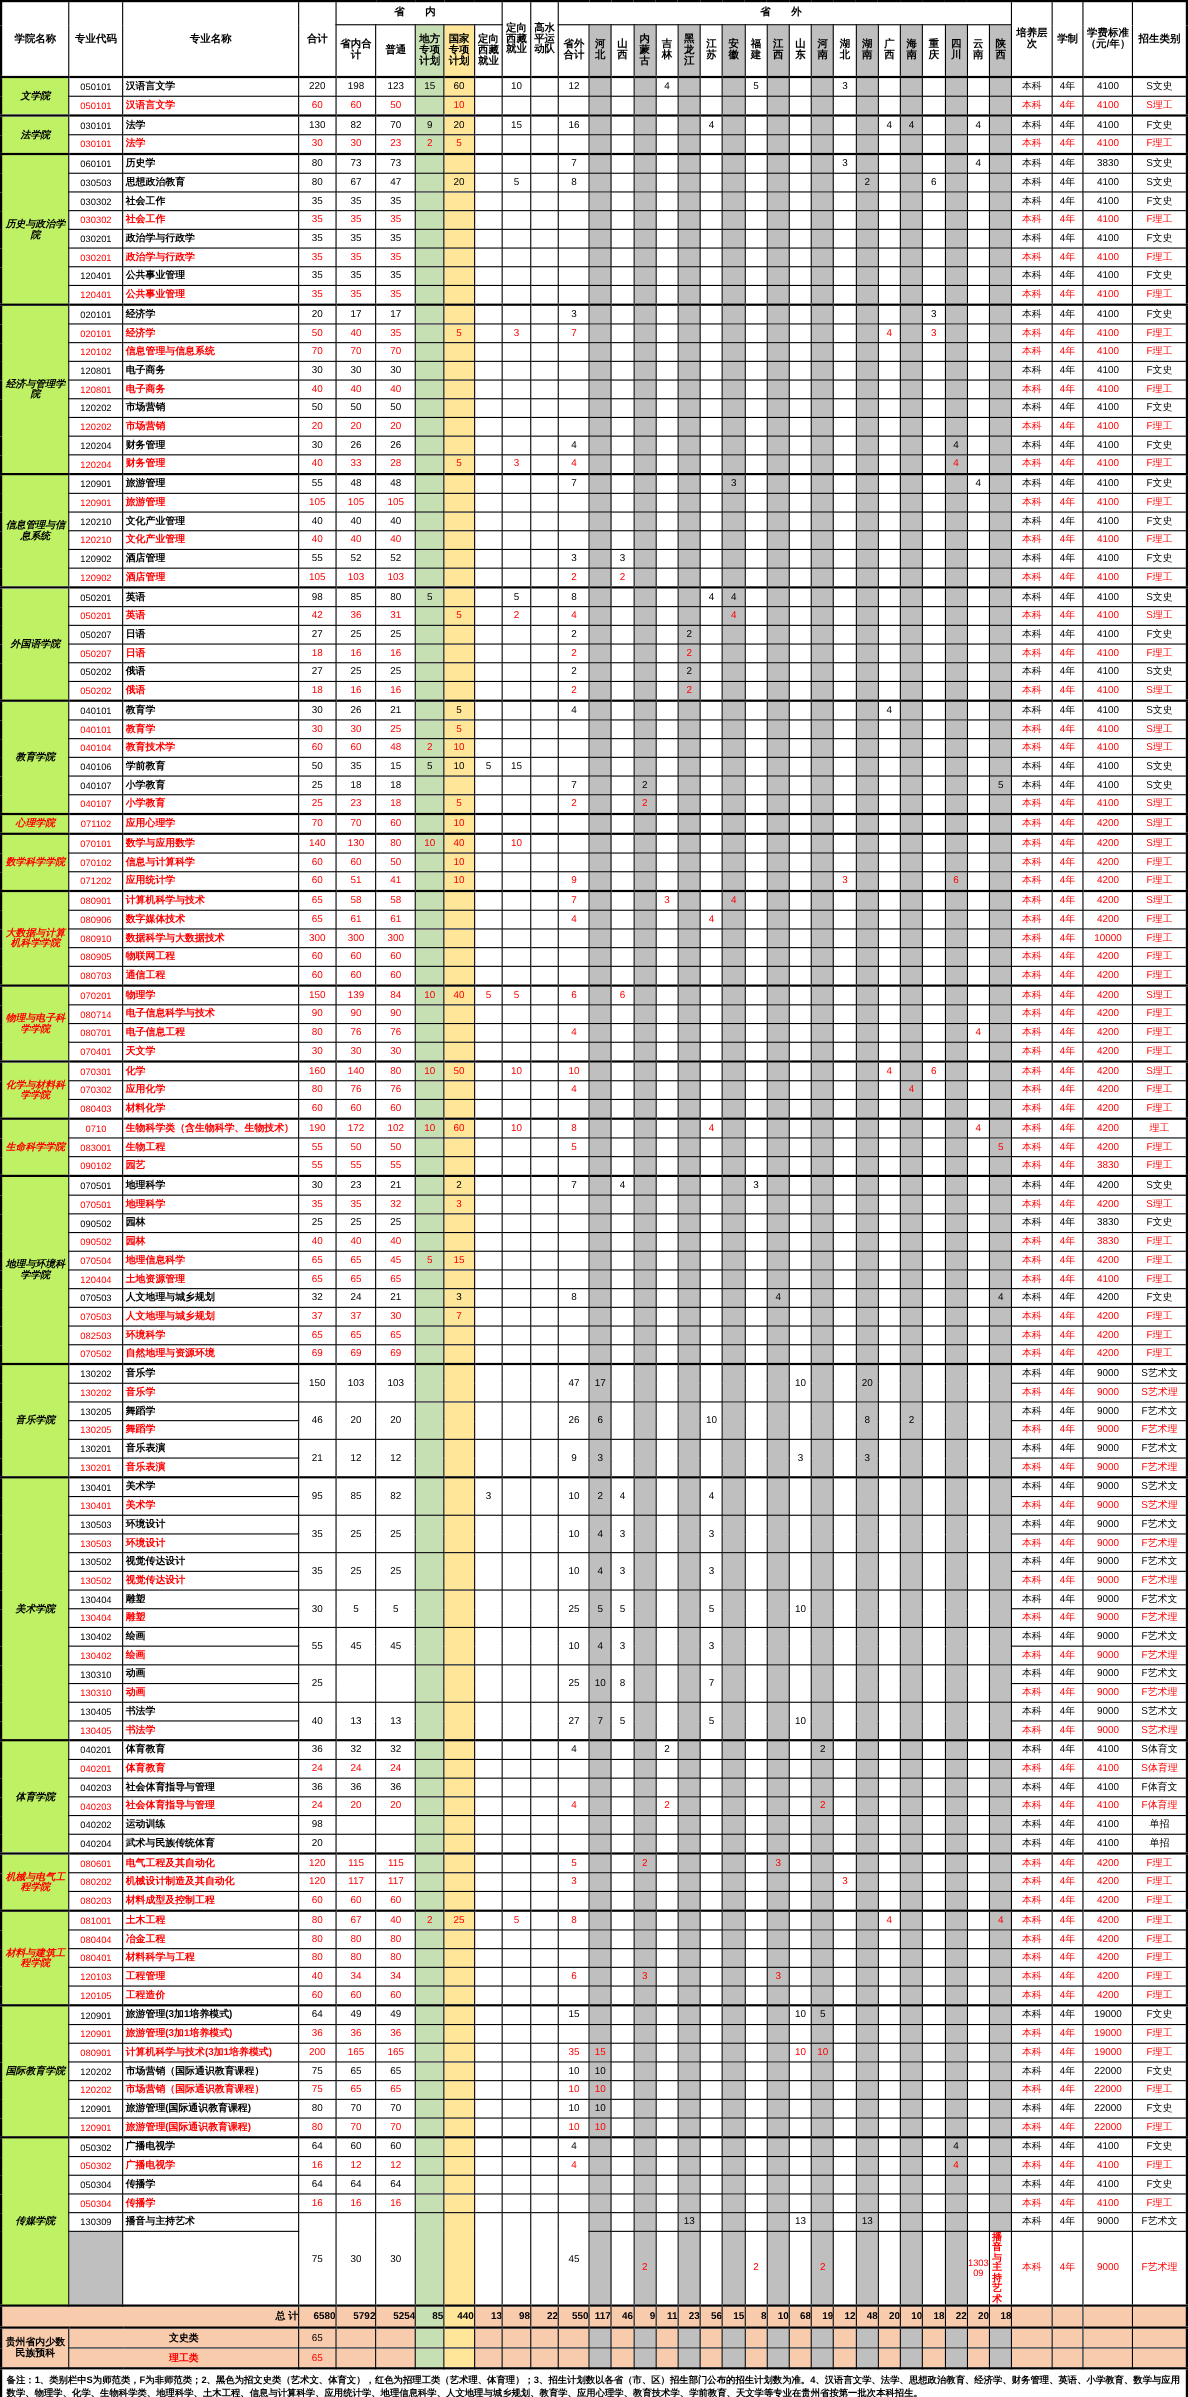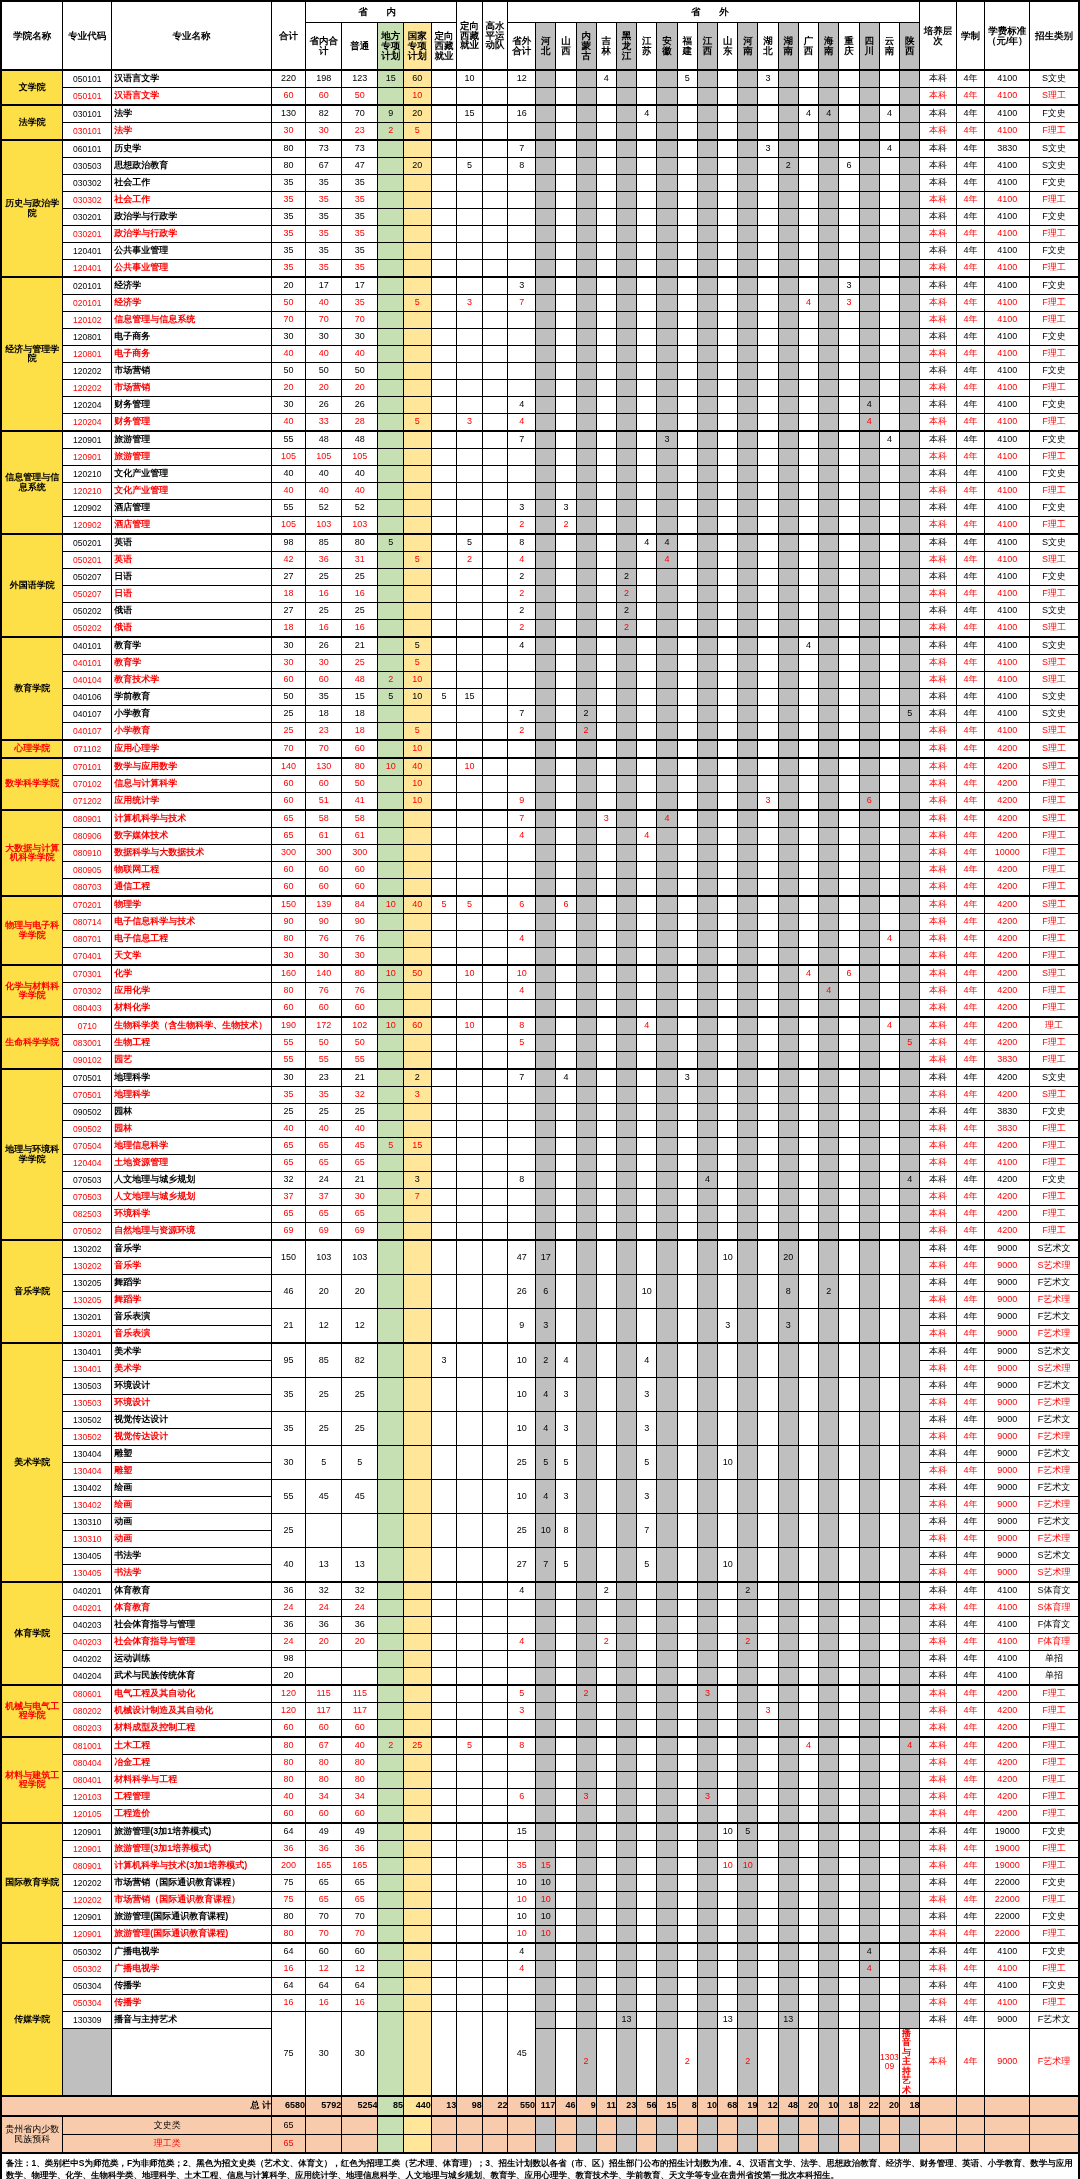--- a/index.html
+++ b/index.html
@@ -4,35 +4,35 @@
 <style>
   :root{
     --red:#FF0000; --green:#C6E0B4; --yellow:#FFE699; --gray:#BFBFBF; --peach:#F8CBAD;
   }
   html,body{margin:0;padding:0;background:#fff;}
   body{font-family:"Liberation Sans","DejaVu Sans",sans-serif;width:1080px;}
   table{border-collapse:collapse;table-layout:fixed;width:1080px;border:2px solid #000;}
   th,td{border:1px solid #000;font-size:9px;line-height:1.05;padding:0;text-align:center;vertical-align:middle;overflow:hidden;word-break:break-all;color:#000;}
   thead th{font-weight:bold;font-size:9.5px;padding:1px;}
   tbody td{height:16px;}
-  td.college{font-weight:bold;background:#fde047;padding:0 1px;}
+  td.college{font-weight:bold;background:#bef264;padding:0 1px;font-style:italic;}
   td.name{text-align:left;padding-left:2px;font-weight:bold;}
   td.code{font-size:8.5px;}
   tr.red td{color:var(--red);}
   td.black{color:#000 !important;}
   .green{background:var(--green);}
   .yellow{background:var(--yellow);}
   .gray{background:var(--gray);}
   tr.gtop td{border-top:2px solid #000;}
   tr.sum td{background:var(--peach);font-weight:bold;height:18px;text-align:right;}
   tr.sum td.green{background:var(--green);} tr.sum td.yellow{background:var(--yellow);}
   tr.minor td{background:var(--peach);height:17px;}
   tr.minor td.gray{background:var(--gray);}
   tr.minor td.green{background:var(--green);} tr.minor td.yellow{background:var(--yellow);}
-  tr.minor td.mlabel{font-weight:normal;margin-left:43px;}
+  tr.minor td.mlabel{font-weight:bold;margin-left:43px;}
   tr.note td{background:#fff;text-align:left;font-size:8.5px;font-weight:bold;padding:3px 4px 4px 4px;line-height:1.45;word-break:break-all;height:48px;vertical-align:top;}
   col.c-college{width:58px;} col.c-code{width:46px;} col.c-name{width:150px;}
   col.c-total{width:32px;} col.c-in{width:34px;} col.c-norm{width:34px;}
   col.c-sm{width:24px;} col.c-nat{width:26px;} col.c-out{width:26px;}
   col.c-prov{width:19px;}
   col.c-level{width:34px;} col.c-years{width:27px;} col.c-fee{width:42px;} col.c-cat{width:46px;}
   th.group{letter-spacing:8px;height:18px;}
   th.sub{height:44px;}
 </style>
 </head>

